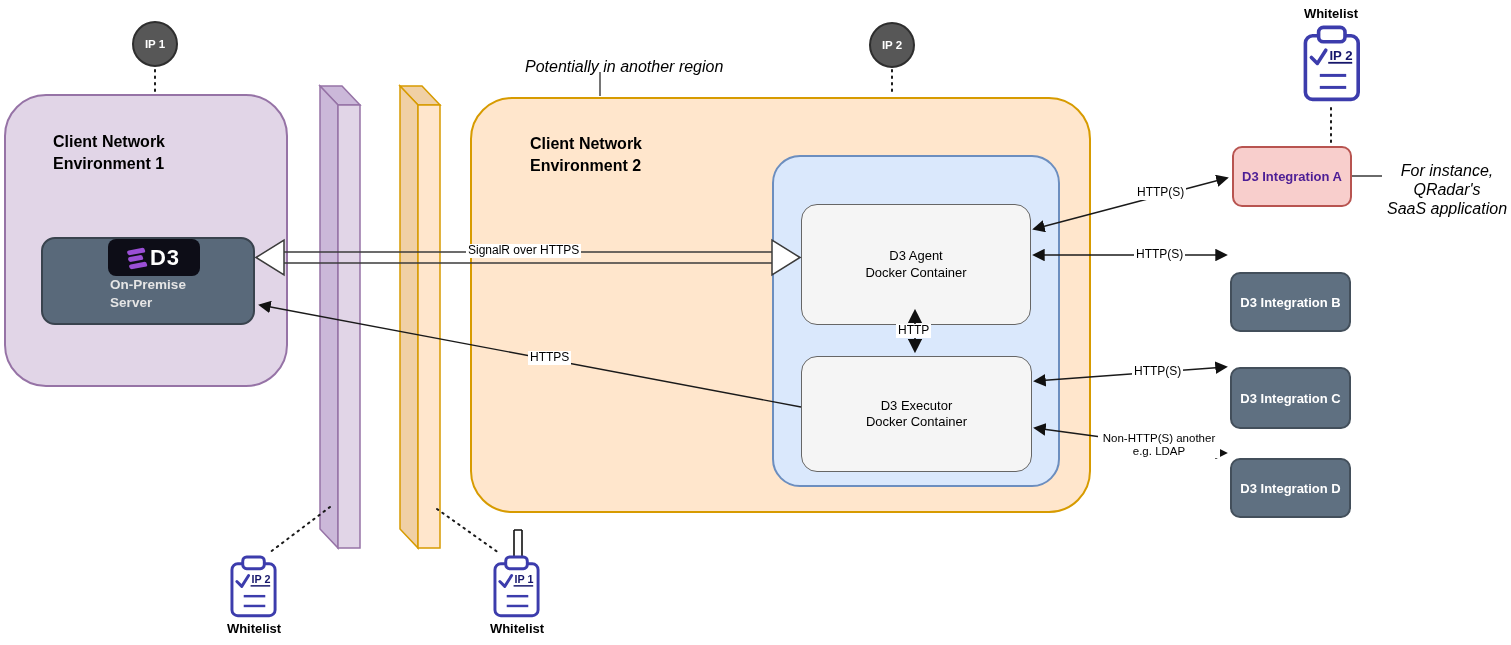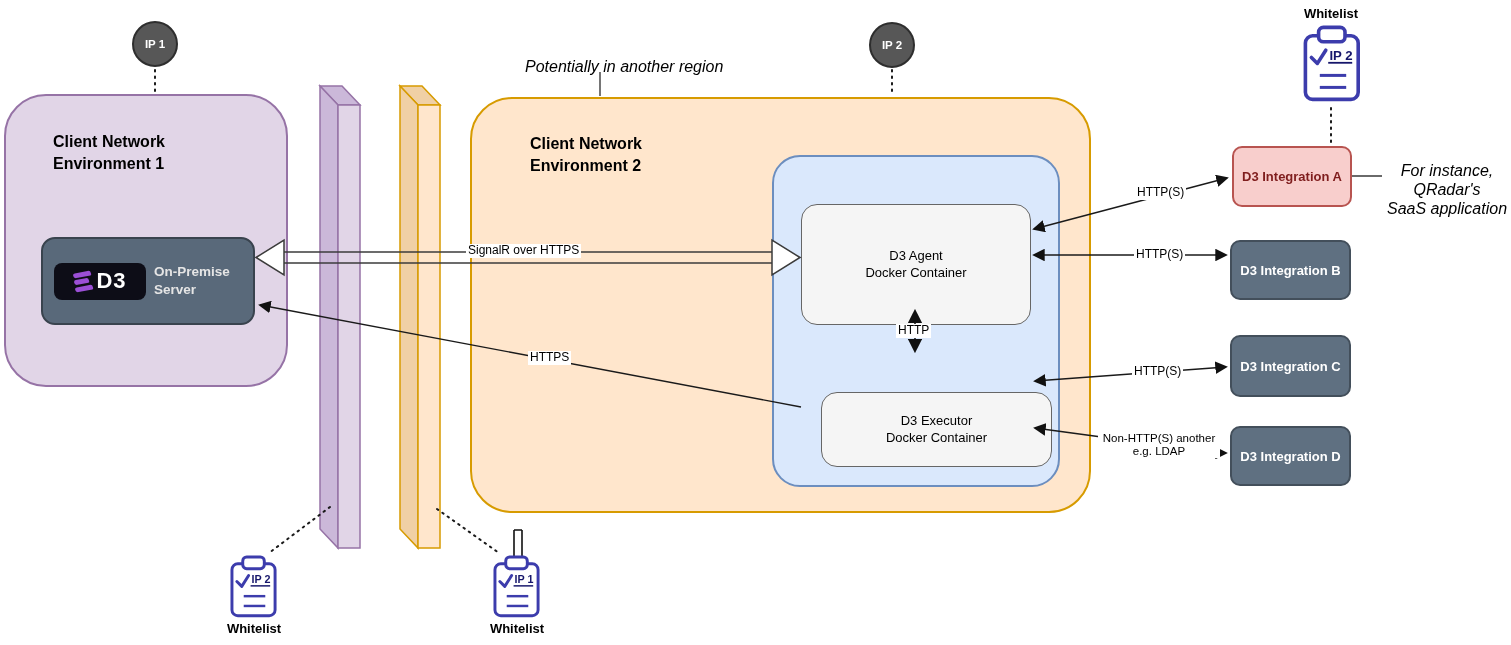--- a/index.html
+++ b/index.html
@@ -10,37 +10,37 @@
   
   .env{position:absolute;border-radius:42px;z-index:1;box-sizing:border-box;}
   .env1{left:4px;top:94px;width:284px;height:293px;background:#e1d5e7;border:2px solid #9673a6;}
   .env2{left:470px;top:97px;width:621px;height:416px;background:#ffe6cc;border:2px solid #d79b00;}
   .env-title{position:absolute;z-index:3;font-weight:bold;font-size:16px;line-height:1.35;}
   .docker-box{left:772px;top:155px;width:288px;height:332px;background:#dae8fc;border:2px solid #6c8ebf;border-radius:28px;position:absolute;z-index:1;box-sizing:border-box;}
   .docker-title{left:772px;top:170px;width:288px;position:absolute;z-index:3;font-weight:bold;font-size:17px;text-align:center;}
   .container-box{position:absolute;z-index:2;background:#f5f5f5;border:1.5px solid #666;border-radius:16px;box-sizing:border-box;
     display:flex;flex-direction:column;align-items:center;justify-content:center;font-size:13px;line-height:1.25;text-align:center;}
   .agent{left:801px;top:204px;width:230px;height:121px;}
-  .executor{left:821px;top:356px;width:231px;height:75px;margin-top:36px;}
+  .executor{left:801px;top:356px;width:231px;height:116px;}
   
   .server{left:41px;top:237px;width:214px;height:88px;background:#59697a;border:2px solid #39434e;border-radius:14px;
-    position:absolute;z-index:2;display:flex;align-items:center;box-sizing:border-box;}
+    position:absolute;z-index:2;display:flex;align-items:center;box-sizing:border-box;flex-direction:column;}
   .d3logo{width:92px;height:37px;background:#0d0d17;border-radius:8px;margin-left:11px;display:flex;align-items:center;justify-content:center;flex:none;}
   .d3emblem{position:relative;width:20px;height:22px;margin-right:3px;flex:none;}
   .d3emblem i{position:absolute;left:0;height:4.5px;background:#9b4fd6;border-radius:2px 3px 1px 3px;transform:rotate(-11deg);}
   .d3emblem i:nth-child(1){top:2px;width:18px;}
   .d3emblem i:nth-child(2){top:9px;width:15px;left:1px;}
   .d3emblem i:nth-child(3){top:16px;width:18px;left:2px;}
   .d3text{color:#fff;font-weight:bold;font-size:22px;letter-spacing:1px;line-height:1;}
   .server-label{flex:1;color:#e5e5e5;font-weight:bold;font-size:13.5px;line-height:1.3;text-align:left;padding:0 8px;}
   
   .integration{position:absolute;z-index:2;border-radius:10px;display:flex;align-items:center;justify-content:center;
     font-weight:bold;font-size:13px;box-sizing:border-box;}
-  .int-a{left:1232px;top:146px;width:120px;height:61px;background:#f8cecc;border:2px solid #b85450;color:#7f1d1d;}
-  .int-dark{background:#5f7081;border:2px solid #434f5b;color:#fff;}
+  .int-a{left:1232px;top:146px;width:120px;height:61px;background:#f8cecc;border:2px solid #b85450;color:#4c1d95;}
+  .int-dark{background:#5f7081;border:2px solid #434f5b;color:#fff;margin-top:32px;}
   .int-b{left:1230px;top:240px;width:121px;height:60px;}
   .int-c{left:1230px;top:335px;width:121px;height:62px;}
   .int-d{left:1230px;top:426px;width:121px;height:60px;}
   
   .ip-badge{position:absolute;z-index:2;width:46px;height:46px;border-radius:50%;background:#575757;border:2px solid #2e2e2e;
     color:#fff;font-weight:bold;font-size:11.5px;display:flex;align-items:center;justify-content:center;box-sizing:border-box;}
   
   .edge-label{position:absolute;z-index:4;font-size:12px;background:#fff;padding:0 2px;line-height:1.15;white-space:nowrap;}
   .note{position:absolute;z-index:4;font-size:16px;line-height:1.2;font-style:italic;}
   .wl-title{position:absolute;z-index:4;font-weight:bold;font-size:13px;text-align:center;}

